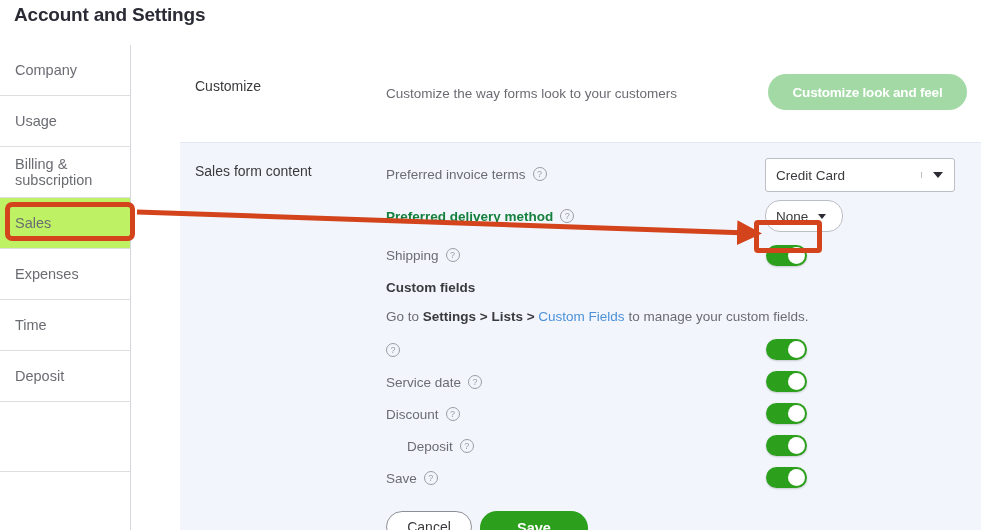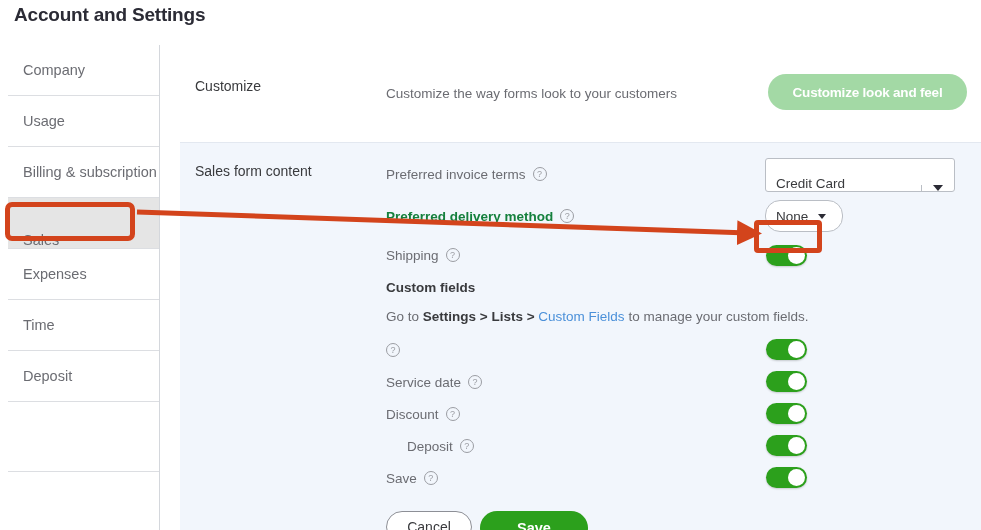--- a/index.html
+++ b/index.html
@@ -22,40 +22,39 @@
     left: 14px; top: 4px;
     font-size: 19px;
     font-weight: bold;
     color: #2b2b35;
     letter-spacing: -0.2px;
   }
 
   
   .sidebar {
     position: absolute;
-    left: 8px; top: 45px;
-    width: 152px;
+    left: 0px; top: 45px;
+    width: 131px;
     height: 485px;
     border-right: 1px solid #d4d7dc;
     background: #ffffff;
   }
   .side-item {
     position: relative;
     height: 51px;
     display: flex;
     align-items: center;
     padding-left: 15px;
     font-size: 14.5px;
     color: #6b6c72;
     border-bottom: 1px solid #dcdee2;
     background: #ffffff;
   }
   .side-item.selected {
-    background: #e5e5e5;
-    align-items: flex-end;
+    background: #bef264;
   }
   .side-spacer {
     height: 70px;
     border-bottom: 1px solid #dcdee2;
     background: #ffffff;
   }
 
   
   .customize-row {
     position: absolute;
@@ -147,21 +146,21 @@
 
   
   .dd-wide {
     position: absolute;
     left: 585px;
     width: 190px; height: 34px;
     background: #ffffff;
     border: 1px solid #babec5;
     border-radius: 3px;
     display: flex;
-    align-items: flex-end;
+    align-items: center;
     cursor: pointer;
   }
   .dd-wide .dd-val {
     flex: 1;
     display: flex; align-items: center;
     padding-left: 10px;
     font-size: 13.5px;
     color: #393a3d;
   }
   .dd-wide .dd-arrow {

